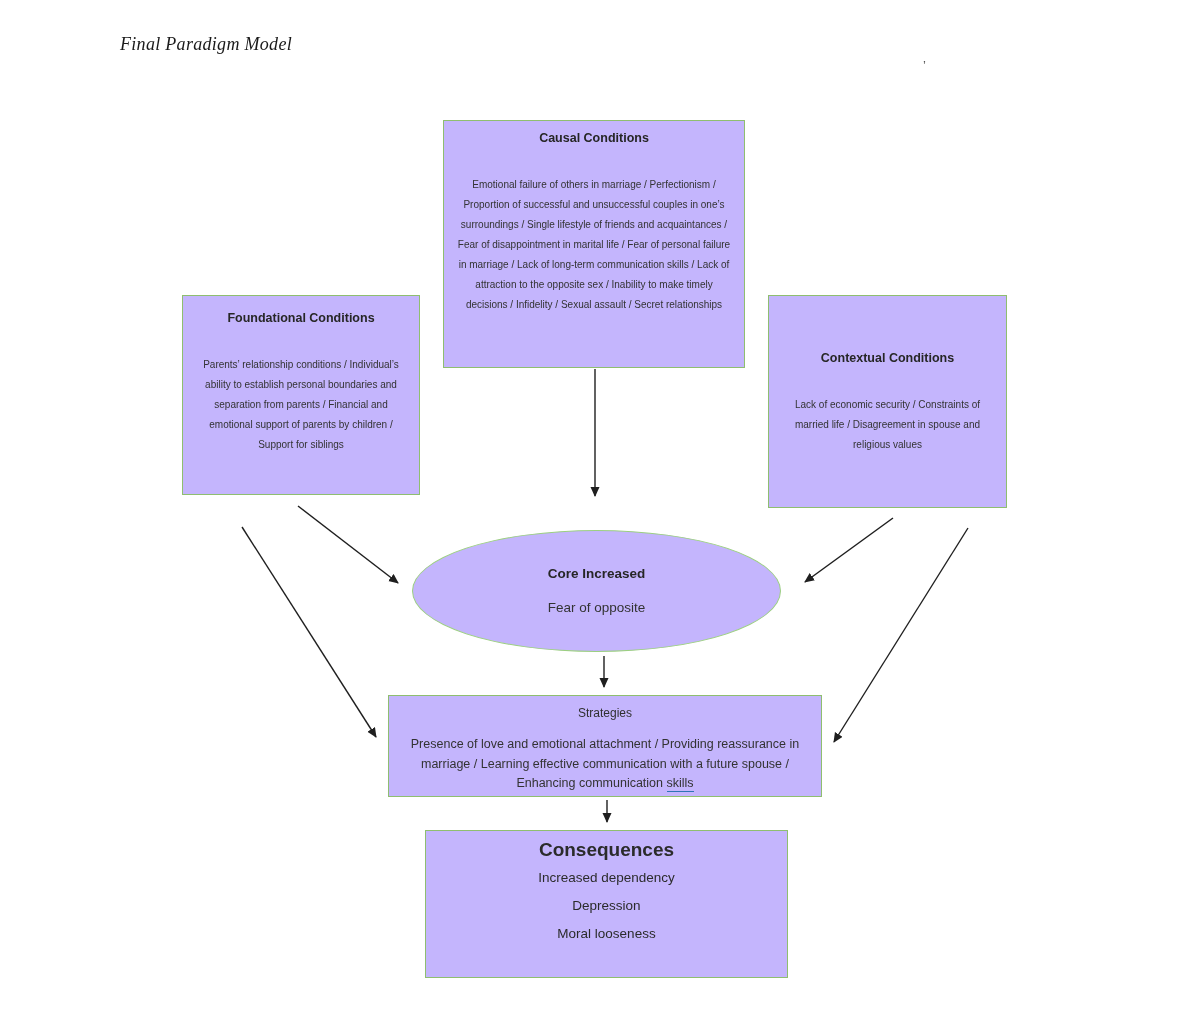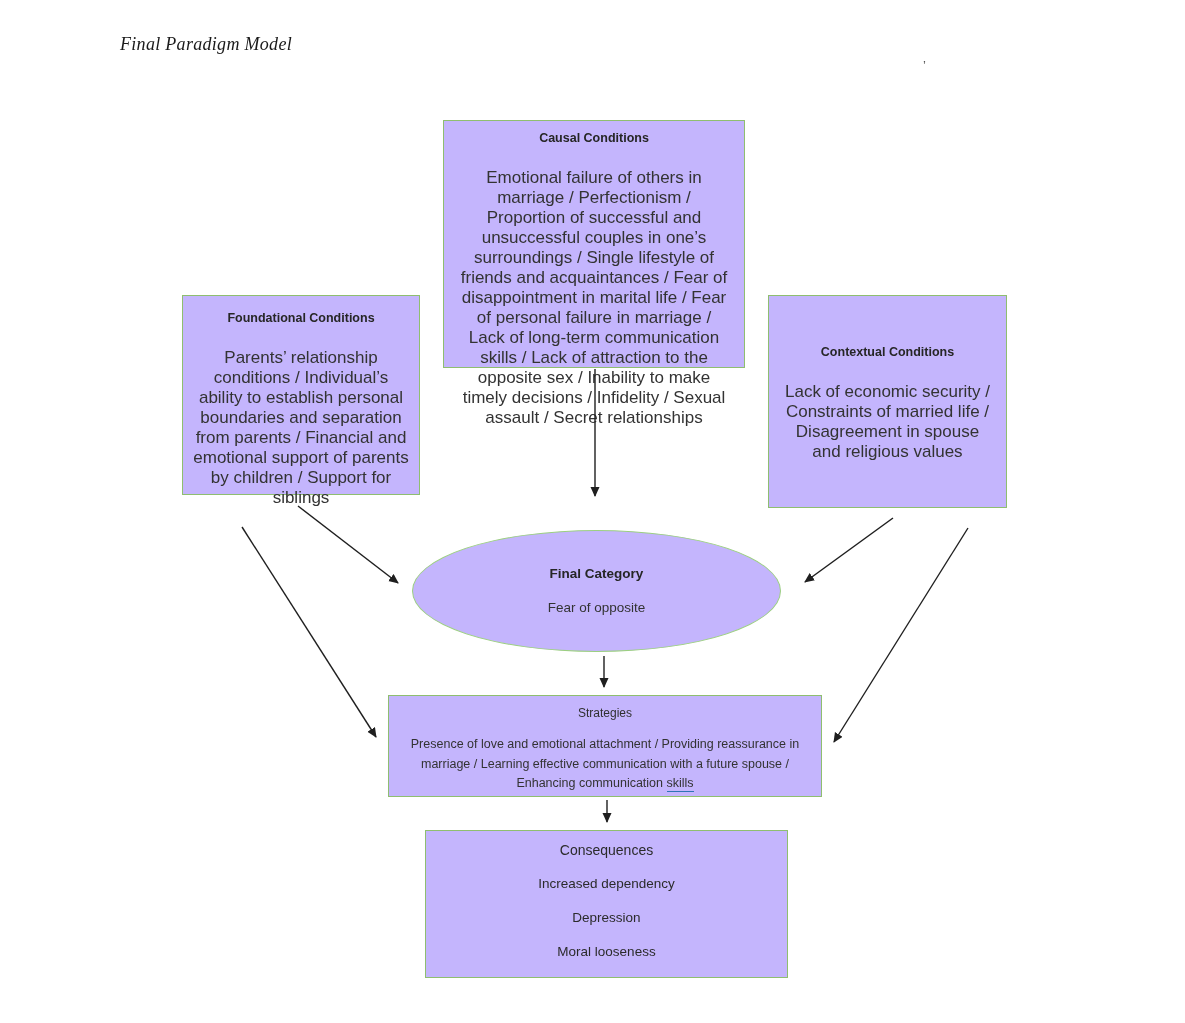--- a/index.html
+++ b/index.html
@@ -19,41 +19,41 @@
     font-size:18px;color:#1a1a1a;letter-spacing:0.3px;margin-left:32px;
   }
   .stray-mark{
     position:absolute;left:923px;top:58px;font-size:13px;color:#555;
   }
   .shape{
     position:absolute;box-sizing:border-box;background:#c4b5fd;
     border:1.5px solid var(--box-border);text-align:center;
   }
   .shape-title{font-size:12.5px;font-weight:bold;color:#262626;line-height:20px;}
-  .shape-body{font-size:17px;line-height:20px;margin-top:20px;color:#333333;}
+  .shape-body{font-size:10px;line-height:20px;margin-top:27px;color:#333333;}
 
   .box-causal{left:443px;top:120px;width:302px;height:248px;padding:7px 13px;}
   .box-foundational{left:182px;top:295px;width:238px;height:200px;padding:12px 9px;}
   .box-contextual{
     left:768px;top:295px;width:239px;height:213px;padding:16px 12px;
     display:flex;flex-direction:column;justify-content:center;
   }
   .ellipse-core{
     left:412px;top:530px;width:369px;height:122px;border-radius:50%;
     border-color:var(--ellipse-border);
     display:flex;flex-direction:column;justify-content:center;align-items:center;
   }
   .ellipse-core .shape-title{font-size:13.5px;}
   .ellipse-core .shape-body{font-size:13.5px;margin-top:14px;}
   .box-strategies{left:388px;top:695px;width:434px;height:102px;padding:7px 15px;}
   .box-strategies .shape-title{font-weight:normal;font-size:12px;color:#303030;}
   .box-strategies .shape-body{font-size:12.5px;line-height:19.5px;margin-top:12px;}
   .box-consequences{left:425px;top:830px;width:363px;height:148px;padding:9px 10px;}
-  .box-consequences .shape-title{font-weight:normal;font-size:14px;color:#2b2b2b;}
-  .box-consequences .cons-item{font-size:13.5px;line-height:20px;margin-top:14px;color:#2b2b2b;}
+  .box-consequences .shape-title{font-weight:bold;font-size:19px;color:#2b2b2b;}
+  .box-consequences .cons-item{font-size:13.5px;line-height:20px;margin-top:8px;color:#2b2b2b;}
   .u-word{border-bottom:1.5px solid var(--underline);padding-bottom:0.5px;}
 
   svg.arrows{position:absolute;left:0;top:0;pointer-events:none;color:var(--arrow);}
   svg.arrows line{stroke:currentColor;stroke-width:1.4;}
   svg.arrows marker path{fill:currentColor;}
 </style>
 </head>
 <body>
 
 <div class="doc-title">Final Paradigm Model</div>
@@ -68,21 +68,21 @@
   <div class="shape-title">Foundational Conditions</div>
   <div class="shape-body">Parents’ relationship conditions / Individual’s ability to establish personal boundaries and separation from parents / Financial and emotional support of parents by children / Support for siblings</div>
 </div>
 
 <div class="shape box-contextual">
   <div class="shape-title">Contextual Conditions</div>
   <div class="shape-body">Lack of economic security / Constraints of married life / Disagreement in spouse and religious values</div>
 </div>
 
 <div class="shape ellipse-core">
-  <div class="shape-title">Final Category</div>
+  <div class="shape-title">Core Increased</div>
   <div class="shape-body">Fear of opposite</div>
 </div>
 
 <div class="shape box-strategies">
   <div class="shape-title">Strategies</div>
   <div class="shape-body"><span>Presence of love and emotional attachment / Providing reassurance in marriage / Learning effective communication with a future spouse / Enhancing communication </span><span class="u-word">skills</span></div>
 </div>
 
 <div class="shape box-consequences">
   <div class="shape-title">Consequences</div>

